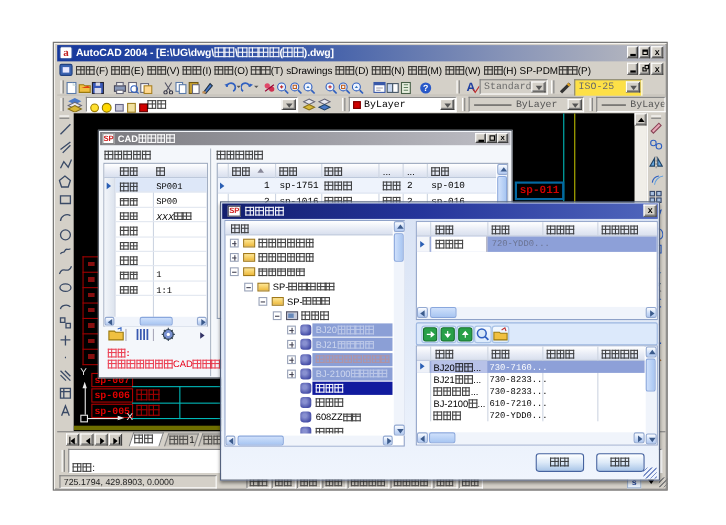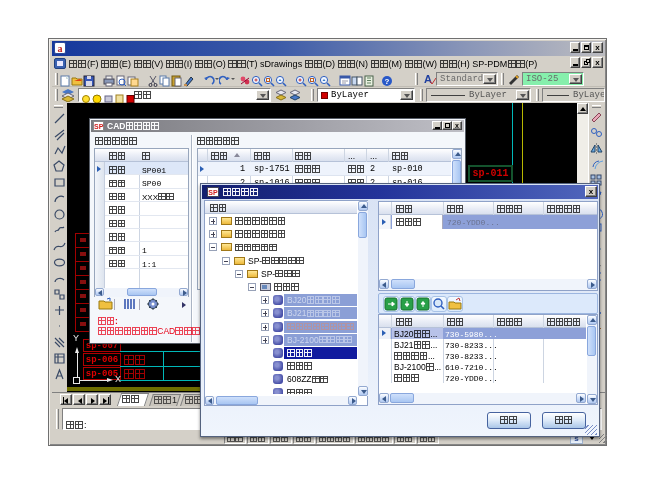--- a/index.html
+++ b/index.html
@@ -29,20 +29,21 @@
 .tlf{width:0;height:0;border:3px solid transparent;border-right:4px solid #3c5b8c;border-left:none;}
 .trt{width:0;height:0;border:3px solid transparent;border-left:4px solid #3c5b8c;border-right:none;}
 .gridhead{background:linear-gradient(#ffffff,#e7ebf5 60%,#d9e0ee);border-bottom:1px solid #b6c2d8;}
 </style></head>
 <body>
 
 <div class="ab" id="win" style="left:48px;top:38px;width:559px;height:408px;background:#d4d0c8;border:1px solid #707070;box-shadow:inset 1px 1px 0 #f4f2ee, inset -1px -1px 0 #868686;">
 
   <div class="ab" style="left:3px;top:2px;width:553px;height:15px;background:linear-gradient(90deg,#16389c 0%,#3b5aa8 40%,#8a96b8 75%,#bcbcc0 100%);"></div>
   <div class="ab" style="left:5px;top:3px;width:12px;height:12px;background:#fff;border:1px solid #2a4a9a;border-radius:2px;color:#c02020;font:bold 10px/11px 'Liberation Serif',serif;text-align:center;">a</div>
+  <div class="ab wt" style="left:20px;top:4px;color:#fff;font:bold 9.5px/12px 'Liberation Sans',sans-serif;letter-spacing:-.1px;"><span>AutoCAD 2004 - [E:\UG\dwg\<b class="q"></b><b class="q"></b>\<b class="q"></b><b class="q"></b><b class="q"></b><b class="q"></b>(<b class="q"></b><b class="q"></b>).dwg]</span></div>
 
   <div class="ab r3" style="left:521px;top:3px;width:10px;height:11px;">
       <div class="ab" style="left:2px;top:6px;width:5px;height:2px;background:#000;"></div>
     </div>
   <div class="ab r3" style="left:532px;top:3px;width:10px;height:11px;">
       <div class="ab" style="left:2px;top:2px;width:5px;height:5px;border:1px solid #000;border-top:2px solid #000;"></div>
     </div>
   <div class="ab r3" style="left:543px;top:3px;width:11px;height:11px;font:bold 8px/10px 'Liberation Sans';text-align:center;">x</div>
 
   <div class="ab" style="left:3px;top:17px;width:553px;height:15px;background:#d4d0c8;"></div>
@@ -183,21 +184,21 @@
      <div class="ab" style="left:3px;top:1px;font:9px/11px 'Liberation Mono',monospace;color:#6a6a6a;">Standard</div>
      <div class="ab r3" style="right:1px;top:1px;width:13px;height:10px;">
         <div class="tdn ab" style="left:3px;top:3px;border-top-color:#555;"></div>
       </div>
   </div>
   <div class="ab grip" style="left:452px;top:34px;height:12px;"></div>
   <div class="ab" id="penicon" style="left:458px;top:33px;width:14px;height:14px;"><svg width="14" height="14">
         <path d="M2 11L10 3l2 2-8 8z" fill="#333"></path>
         <path d="M9 4l2 2" stroke="#e0a020" stroke-width="2"></path>
       </svg></div>
-  <div class="ab sunk" style="left:473px;top:33px;width:62px;height:14px;background:#86efac;">
+  <div class="ab sunk" style="left:473px;top:33px;width:62px;height:28px;background:#fde047;">
      <div class="ab" style="left:3px;top:1px;font:9px/11px 'Liberation Mono',monospace;color:#6a6a6a;">ISO-25</div>
      <div class="ab r3" style="right:1px;top:1px;width:13px;height:10px;">
         <div class="tdn ab" style="left:3px;top:3px;border-top-color:#555;"></div>
       </div>
   </div>
 
   <div class="ab" style="left:3px;top:48px;width:553px;height:16px;background:#d4d0c8;"></div>
   <div class="ab grip" style="left:6px;top:50px;height:12px;"></div>
   <div class="ab" id="layicon" style="left:12px;top:49px;width:15px;height:14px;"><svg width="15" height="14">
         <path d="M7 1l6 3-6 3-6-3z" fill="#4878c8"></path>
@@ -304,21 +305,21 @@
       <div class="ab" style="left:0px;top:256px;width:13px;height:13px;"><svg width="13" height="13">
           <path d="M3 11L6.5 2l3.5 9M4.5 8h4" stroke="#3a4a66" fill="none" stroke-width="1.2"></path>
         </svg></div>
     </div>
 
   <div class="ab" id="canvas" style="left:18px;top:64px;width:510px;height:289px;background:#000;overflow:hidden;">
 
     <div class="ab" style="left:445px;top:0;width:1px;height:80px;background:#00b8b8;"></div>
     <div class="ab" style="left:455px;top:0;width:1px;height:82px;background:#b8b800;"></div>
 
-    <div class="ab" style="left:401px;top:62px;width:45px;height:17px;border:2px solid #14532d;color:#d00000;font:bold 10px/13px 'Liberation Mono',monospace;text-align:center;">sp-011</div>
+    <div class="ab" style="left:401px;top:62px;width:45px;height:17px;border:2px solid #0369a1;color:#d00000;font:bold 10px/13px 'Liberation Mono',monospace;text-align:center;">sp-011</div>
 
     <div class="ab" style="left:8px;top:130px;width:1px;height:99px;background:#a00000;"></div>
     <div class="ab" style="left:8px;top:130px;width:26px;height:1px;background:#a00000;"></div>
     <div class="ab" style="left:8px;top:144px;width:26px;height:1px;background:#a00000;"></div>
     <div class="ab" style="left:8px;top:158px;width:26px;height:1px;background:#a00000;"></div>
     <div class="ab" style="left:8px;top:172px;width:26px;height:1px;background:#a00000;"></div>
     <div class="ab" style="left:8px;top:186px;width:26px;height:1px;background:#a00000;"></div>
     <div class="ab" style="left:8px;top:200px;width:26px;height:1px;background:#a00000;"></div>
     <div class="ab" style="left:8px;top:214px;width:26px;height:1px;background:#a00000;"></div>
     <div class="ab" style="left:8px;top:228px;width:26px;height:1px;background:#a00000;"></div>
@@ -437,20 +438,21 @@
   </div>
 
   <div class="ab" style="left:3px;top:367px;width:553px;height:26px;background:#d4d0c8;">
     <div class="ab grip" style="left:4px;top:3px;height:20px;"></div>
     <div class="ab sunk" style="left:10px;top:2px;width:540px;height:22px;background:#fff;">
       <div class="ab" style="left:3px;top:11px;font:9px/10px 'Liberation Sans';color:#000;"><span><b class="q"></b><b class="q"></b>:</span></div>
     </div>
   </div>
 
   <div class="ab" style="left:3px;top:393px;width:553px;height:12px;background:#d4d0c8;">
+    <div class="ab sunk" style="left:2px;top:0px;width:143px;height:12px;font:8px/11px 'Liberation Sans';color:#222;padding-left:3px;">725.1794, 429.8903, 0.0000</div>
     <div class="ab" id="statbtns" style="left:172px;top:0px;height:12px;font:8px/11px 'Liberation Sans';color:#222;"><span style="display:inline-block;border:1px solid;border-color:#808080 #fff #fff #808080;padding:0 2px;height:12px;margin-right:1px;"><span><b class="q"></b><b class="q"></b></span></span><span style="display:inline-block;border:1px solid;border-color:#808080 #fff #fff #808080;padding:0 2px;height:12px;margin-right:1px;"><span><b class="q"></b><b class="q"></b></span></span><span style="display:inline-block;border:1px solid;border-color:#808080 #fff #fff #808080;padding:0 2px;height:12px;margin-right:1px;"><span><b class="q"></b><b class="q"></b></span></span><span style="display:inline-block;border:1px solid;border-color:#808080 #fff #fff #808080;padding:0 2px;height:12px;margin-right:1px;"><span><b class="q"></b><b class="q"></b></span></span><span style="display:inline-block;border:1px solid;border-color:#808080 #fff #fff #808080;padding:0 2px;height:12px;margin-right:1px;"><span><b class="q"></b><b class="q"></b><b class="q"></b><b class="q"></b></span></span><span style="display:inline-block;border:1px solid;border-color:#808080 #fff #fff #808080;padding:0 2px;height:12px;margin-right:1px;"><span><b class="q"></b><b class="q"></b><b class="q"></b><b class="q"></b></span></span><span style="display:inline-block;border:1px solid;border-color:#808080 #fff #fff #808080;padding:0 2px;height:12px;margin-right:1px;"><span><b class="q"></b><b class="q"></b></span></span><span style="display:inline-block;border:1px solid;border-color:#808080 #fff #fff #808080;padding:0 2px;height:12px;margin-right:1px;"><span><b class="q"></b><b class="q"></b></span></span></div>
     <div class="ab" style="left:518px;top:1px;width:13px;height:11px;background:#e8f0fa;border:1px solid #a0b4d0;color:#3050a0;font:bold 8px/10px 'Liberation Sans';text-align:center;">s</div>
     <div class="ab tdn" style="left:537px;top:4px;border-top-color:#000;"></div>
     <div class="ab" style="left:547px;top:2px;width:8px;height:9px;background:repeating-linear-gradient(135deg,#808080 0 1px,transparent 1px 3px);"></div>
   </div>
 </div>
 
 <div class="ab" style="left:89px;top:118px;width:377px;height:226px;background:#f4f7fb;border:1px solid #565c66;box-shadow:0 1px 2px rgba(0,0,0,.4);">
 
   <div class="ab" style="left:1px;top:1px;width:373px;height:12px;background:linear-gradient(90deg,#7b7b80,#9b9ba2 50%,#bfbfc6);"></div>
@@ -481,21 +483,21 @@
 
     <div id="lgrid" class="ab" style="left:0px;top:13px;width:93px;height:110px;font:8.5px/13px 'Liberation Sans';color:#000;">
         <div class="ab" style="left:10px;top:0px;width:83px;height:13.4px;background:#dde7f8;border-bottom:1px solid #e2e7f0;"></div>
         <div class="ab" style="left:14px;top:2px;"><span><b class="q"></b><b class="q"></b></span></div>
         <div class="ab" style="left:47px;top:2px;font-family:'Liberation Mono',monospace;font-size:8px;text-align:right;">SP001</div>
         <div class="ab" style="left:10px;top:13.4px;width:83px;height:13.4px;border-bottom:1px solid #e2e7f0;"></div>
         <div class="ab" style="left:14px;top:15.4px;"><span><b class="q"></b><b class="q"></b></span></div>
         <div class="ab" style="left:47px;top:15.4px;font-family:'Liberation Mono',monospace;font-size:8px;">SP00</div>
         <div class="ab" style="left:10px;top:26.8px;width:83px;height:13.4px;border-bottom:1px solid #e2e7f0;"></div>
         <div class="ab" style="left:14px;top:28.8px;"><span><b class="q"></b><b class="q"></b></span></div>
-        <div class="ab" style="left:47px;top:28.8px;font-family:'Liberation Mono',monospace;font-size:8px;"><span>XXX<b class="q"></b><b class="q"></b></span></div>
+        <div class="ab" style="left:47px;top:28.8px;font-family:'Liberation Mono',monospace;font-size:8px;font-style:italic;"><span>XXX<b class="q"></b><b class="q"></b></span></div>
         <div class="ab" style="left:10px;top:40.2px;width:83px;height:13.4px;border-bottom:1px solid #e2e7f0;"></div>
         <div class="ab" style="left:14px;top:42.2px;"><span><b class="q"></b><b class="q"></b></span></div>
         <div class="ab" style="left:47px;top:42.2px;font-family:'Liberation Mono',monospace;font-size:8px;"></div>
         <div class="ab" style="left:10px;top:53.6px;width:83px;height:13.4px;border-bottom:1px solid #e2e7f0;"></div>
         <div class="ab" style="left:14px;top:55.6px;"><span><b class="q"></b><b class="q"></b></span></div>
         <div class="ab" style="left:47px;top:55.6px;font-family:'Liberation Mono',monospace;font-size:8px;"></div>
         <div class="ab" style="left:10px;top:67px;width:83px;height:13.4px;border-bottom:1px solid #e2e7f0;"></div>
         <div class="ab" style="left:14px;top:69px;"><span><b class="q"></b><b class="q"></b></span></div>
         <div class="ab" style="left:47px;top:69px;font-family:'Liberation Mono',monospace;font-size:8px;"></div>
         <div class="ab" style="left:10px;top:80.4px;width:83px;height:13.4px;border-bottom:1px solid #e2e7f0;"></div>
@@ -759,21 +761,21 @@
     <div class="ab" style="left:12px;top:0;width:1px;height:68px;background:#cdd5e2;"></div>
     <div class="ab" style="left:64px;top:0;width:1px;height:68px;background:#cdd5e2;"></div>
     <div class="ab" style="left:114px;top:0;width:1px;height:68px;background:#cdd5e2;"></div>
     <div class="ab" style="left:164px;top:0;width:1px;height:68px;background:#cdd5e2;"></div>
     <div id="btab" class="ab" style="left:0;top:13px;width:207px;height:55px;font:8.5px/11px 'Liberation Sans';">
         <div class="ab" style="left:0;top:0px;width:207px;height:11px;background:#8da0d8;"></div>
         <div class="ab" style="left:0;top:0px;width:12px;height:11px;background:#eef1f8;border-right:1px solid #cdd5e2;"></div>
         <div class="ab trt" style="left:3px;top:2px;border-left-color:#2b5fb4;"></div>
         <div class="ab" style="left:13px;top:0px;width:51px;height:11px;background:#b8c2e8;"></div>
         <div class="ab" style="left:15px;top:1px;color:#000;white-space:nowrap;"><span>BJ20<b class="q"></b><b class="q"></b>...</span></div>
-        <div class="ab" style="left:66px;top:1.5px;font:8px/10px 'Liberation Mono',monospace;color:#fff;">730-5980...</div>
+        <div class="ab" style="left:66px;top:1.5px;font:8px/10px 'Liberation Mono',monospace;color:#fff;">730-7160...</div>
         <div class="ab" style="left:15px;top:12px;color:#000;white-space:nowrap;"><span>BJ21<b class="q"></b><b class="q"></b>...</span></div>
         <div class="ab" style="left:66px;top:12.5px;font:8px/10px 'Liberation Mono',monospace;color:#000;">730-8233...</div>
         <div class="ab" style="left:15px;top:23px;color:#000;white-space:nowrap;"><span><b class="q"></b><b class="q"></b><b class="q"></b><b class="q"></b>...</span></div>
         <div class="ab" style="left:66px;top:23.5px;font:8px/10px 'Liberation Mono',monospace;color:#000;">730-8233...</div>
         <div class="ab" style="left:15px;top:34px;color:#000;white-space:nowrap;"><span>BJ-2100<b class="q"></b>...</span></div>
         <div class="ab" style="left:66px;top:34.5px;font:8px/10px 'Liberation Mono',monospace;color:#000;">610-7210...</div>
         <div class="ab" style="left:15px;top:45px;color:#000;white-space:nowrap;"><span><b class="q"></b><b class="q"></b><b class="q"></b></span></div>
         <div class="ab" style="left:66px;top:45.5px;font:8px/10px 'Liberation Mono',monospace;color:#000;">720-YDD0...</div>
       </div>
 

